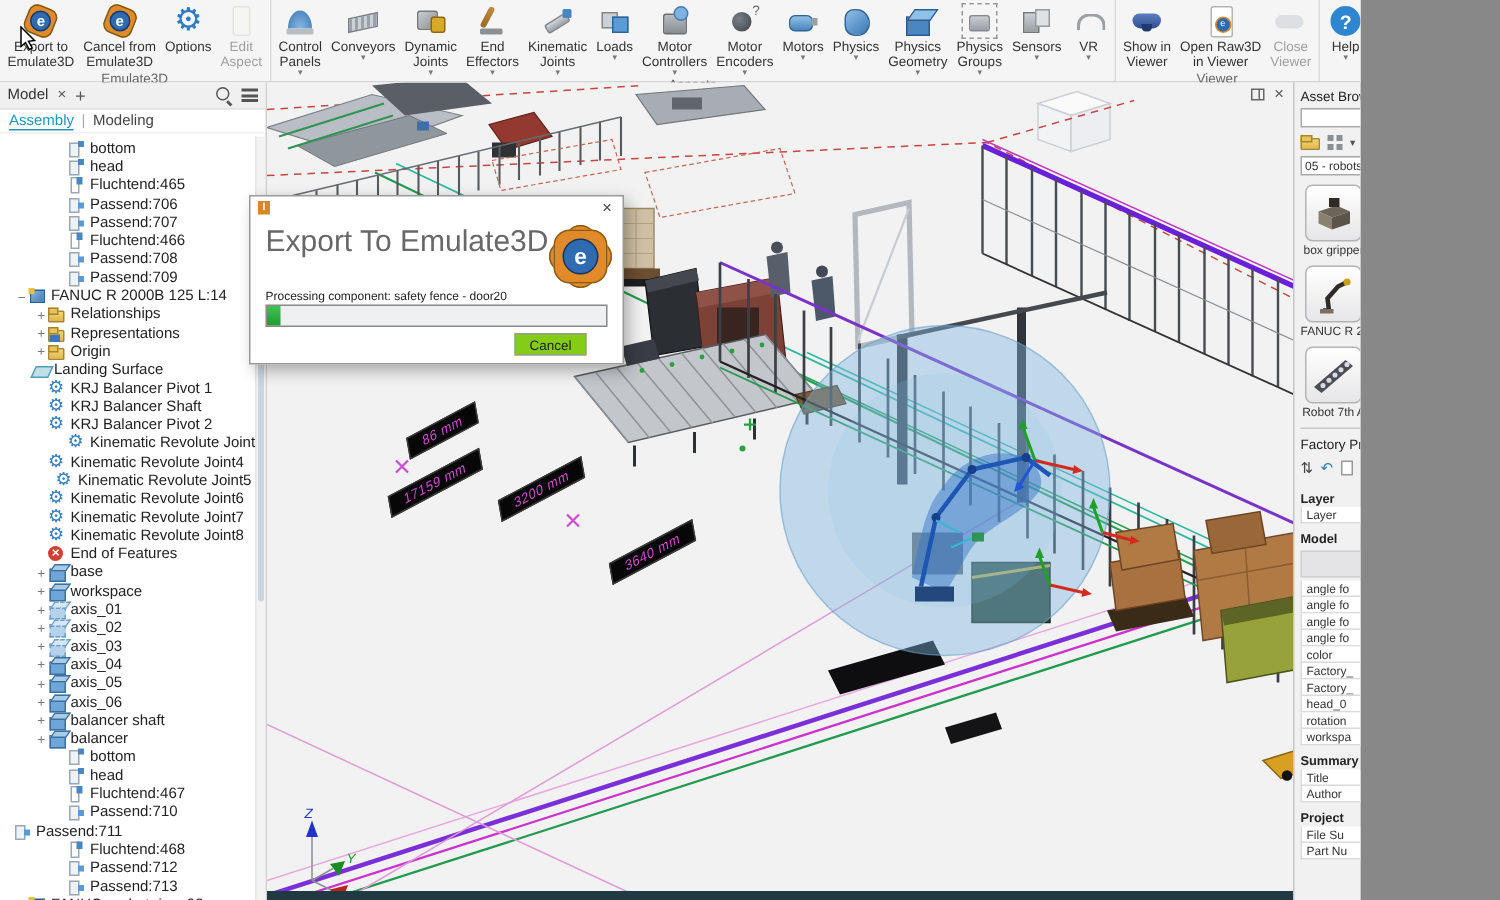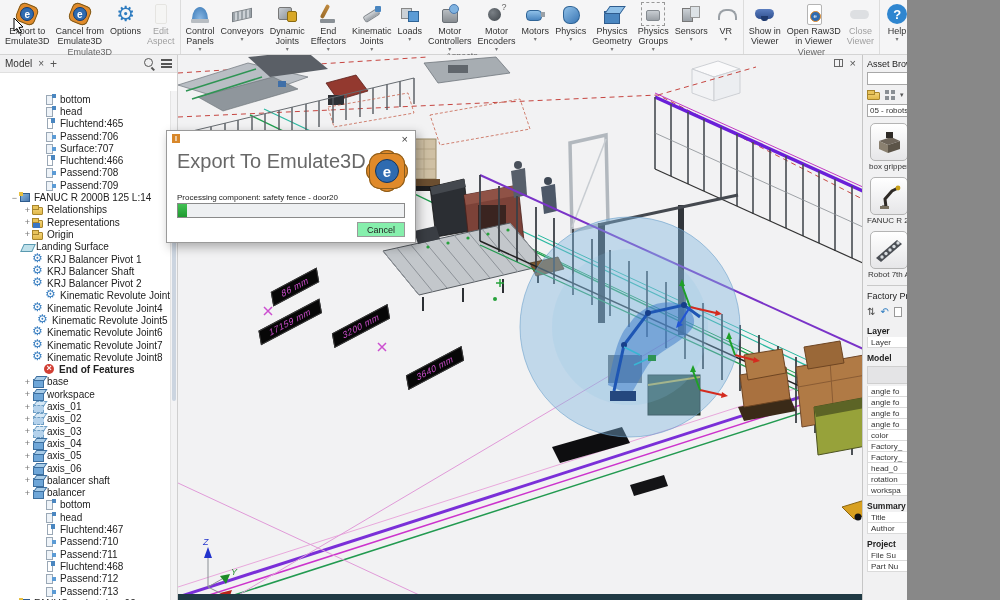--- a/index.html
+++ b/index.html
@@ -113,21 +113,21 @@
 .dlg-appico::before{content:"I"}
 .dlg-close{margin-left:auto;color:#444;font-size:11px;line-height:10px;cursor:pointer;padding:0 2px}
 .dlg-title{font-size:20px;color:#686868;padding:4px 10px 0;font-weight:400}
 #dlg-logo{position:absolute;right:9px;top:21px;width:38px;height:38px}
 .dlg-logo-sq{position:absolute;inset:1px;background:#e08a2a;border-radius:30%;transform:rotate(45deg);box-shadow:inset 0 0 0 1px #8a5c1c}
 .dlg-logo-sq2{position:absolute;inset:1px;background:#e08a2a;border-radius:30%;box-shadow:inset 0 0 0 1px #8a5c1c}
 .dlg-logo-e{position:absolute;inset:7px;background:#2f6bb0;border:1px solid #14355e;border-radius:50%;color:#fff;font-weight:bold;font-size:15px;display:flex;align-items:center;justify-content:center}
 .dlg-proc{position:absolute;left:10px;top:62px;font-size:8px;color:#222}
 .dlg-prog{position:absolute;left:10px;right:10px;top:72px;height:15px;border:1px solid #8a8a8a;background:#eef0f2}
 #progress-fill{height:100%;background:linear-gradient(#42c254,#1f9a30)}
-.dlg-cancel{position:absolute;right:10px;bottom:5px;width:48px;height:15px;background:#86efac;border:1px solid #9a9a9a;font-size:9px;color:#222;display:flex;align-items:center;justify-content:center;cursor:pointer}
+.dlg-cancel{position:absolute;right:24px;bottom:5px;width:48px;height:15px;background:#84cc16;border:1px solid #9a9a9a;font-size:9px;color:#222;display:flex;align-items:center;justify-content:center;cursor:pointer}
 
 
 #right-panel{position:absolute;right:0;top:55px;width:45px;bottom:0;background:#f1f1f2;border-left:1px solid #c6c6c6;overflow:hidden;font-size:8px;color:#333}
 .rp-inner{width:132px;padding:2px 0 0 4px}
 .rp-title{font-size:9px;color:#222;padding:2px 0 3px}
 .rp-input{width:120px;height:13px;background:#fff;border:1px solid #a8a8a8}
 .rp-icons{display:flex;align-items:center;gap:5px;padding:5px 0 4px}
 .ico-folderadd{width:13px;height:10px;position:relative;cursor:pointer}
 .ico-folderadd::before{content:"";position:absolute;left:0;top:2px;right:0;bottom:0;background:linear-gradient(#f4d478,#e0b84a);border:1px solid #a8852c;border-radius:1px}
 .ico-folderadd::after{content:"";position:absolute;left:0;top:0;width:6px;height:3px;background:#e8c35a;border:1px solid #a8852c}
@@ -297,20 +297,25 @@
 
 <div id="left-panel">
   <div class="lp-tabbar">
     <span>Model</span>
     <span class="lp-x">×</span>
     <span class="lp-plus">+</span>
     <span class="lp-sp"></span>
     <span class="ico-search"></span>
     <span class="ico-menu"></span>
   </div>
+  <div class="lp-subtabs">
+    <span class="subtab-assembly">Assembly</span>
+    <span class="subtab-sep">|</span>
+    <span class="subtab-modeling">Modeling</span>
+  </div>
   <div id="tree">
         <div class="trow" style="padding-left: 36px;">
           <span class="texp"></span>
           <span class="tico mate-icon"></span>
           <span>bottom</span>
         </div>
         <div class="trow" style="padding-left: 36px;">
           <span class="texp"></span>
           <span class="tico mate-icon"></span>
           <span>head</span>
@@ -321,21 +326,21 @@
           <span>Fluchtend:465</span>
         </div>
         <div class="trow" style="padding-left: 36px; align-items: flex-end;">
           <span class="texp"></span>
           <span class="tico mate-alt-icon"></span>
           <span>Passend:706</span>
         </div>
         <div class="trow" style="padding-left: 36px;">
           <span class="texp"></span>
           <span class="tico mate-alt-icon"></span>
-          <span>Surface:707</span>
+          <span>Passend:707</span>
         </div>
         <div class="trow" style="padding-left: 36px;">
           <span class="texp"></span>
           <span class="tico flush-icon"></span>
           <span>Fluchtend:466</span>
         </div>
         <div class="trow" style="padding-left: 36px;">
           <span class="texp"></span>
           <span class="tico mate-alt-icon"></span>
           <span>Passend:708</span>
@@ -408,21 +413,21 @@
         <div class="trow" style="padding-left: 23px;">
           <span class="texp"></span>
           <span class="tico gear-icon"></span>
           <span>Kinematic Revolute Joint7</span>
         </div>
         <div class="trow" style="padding-left: 23px;">
           <span class="texp"></span>
           <span class="tico gear-icon"></span>
           <span>Kinematic Revolute Joint8</span>
         </div>
-        <div class="trow" style="padding-left: 35px; font-weight: bold;">
+        <div class="trow" style="padding-left: 23px;">
           <span class="texp"></span>
           <span class="tico end-of-features-icon"></span>
           <span>End of Features</span>
         </div>
         <div class="trow" style="padding-left: 23px;">
           <span class="texp">+</span>
           <span class="tico cube-icon"></span>
           <span>base</span>
         </div>
         <div class="trow" style="padding-left: 23px;">
@@ -483,21 +488,21 @@
         <div class="trow" style="padding-left: 36px;">
           <span class="texp"></span>
           <span class="tico flush-icon"></span>
           <span>Fluchtend:467</span>
         </div>
         <div class="trow" style="padding-left: 36px;">
           <span class="texp"></span>
           <span class="tico mate-alt-icon"></span>
           <span>Passend:710</span>
         </div>
-        <div class="trow" style="padding-left: 36px;">
+        <div class="trow" style="">
           <span class="texp"></span>
           <span class="tico mate-alt-icon"></span>
           <span>Passend:711</span>
         </div>
         <div class="trow" style="padding-left: 36px;">
           <span class="texp"></span>
           <span class="tico flush-icon"></span>
           <span>Fluchtend:468</span>
         </div>
         <div class="trow" style="padding-left: 36px;">

